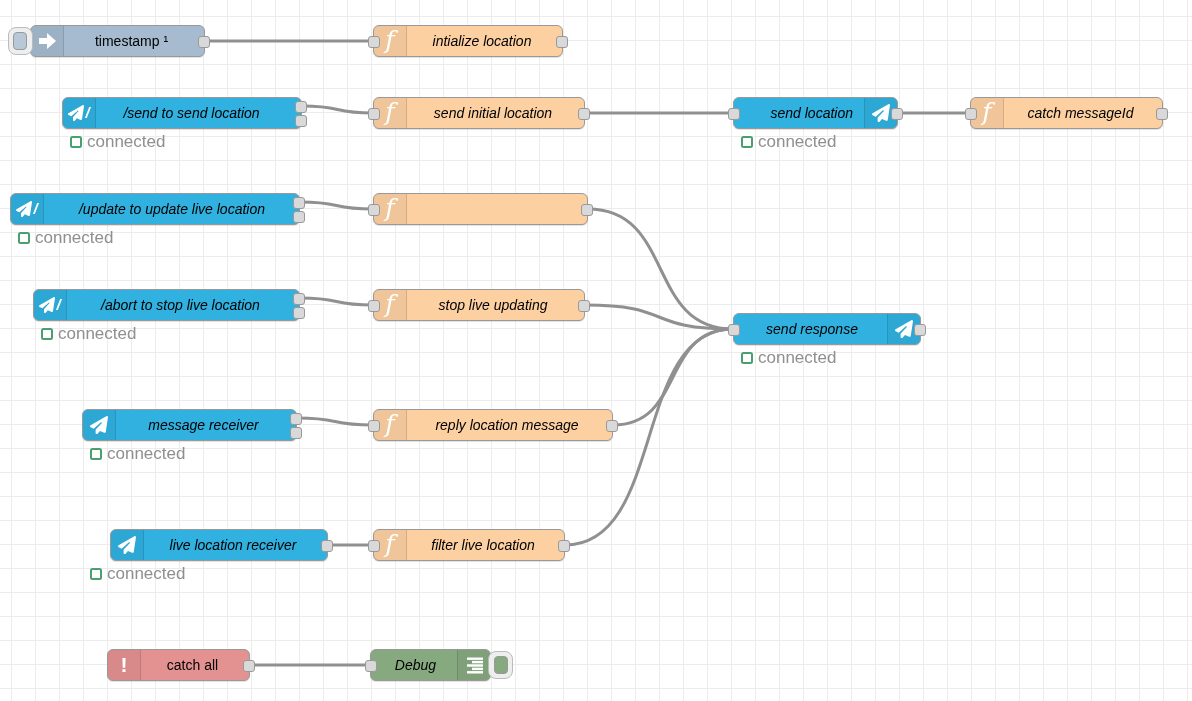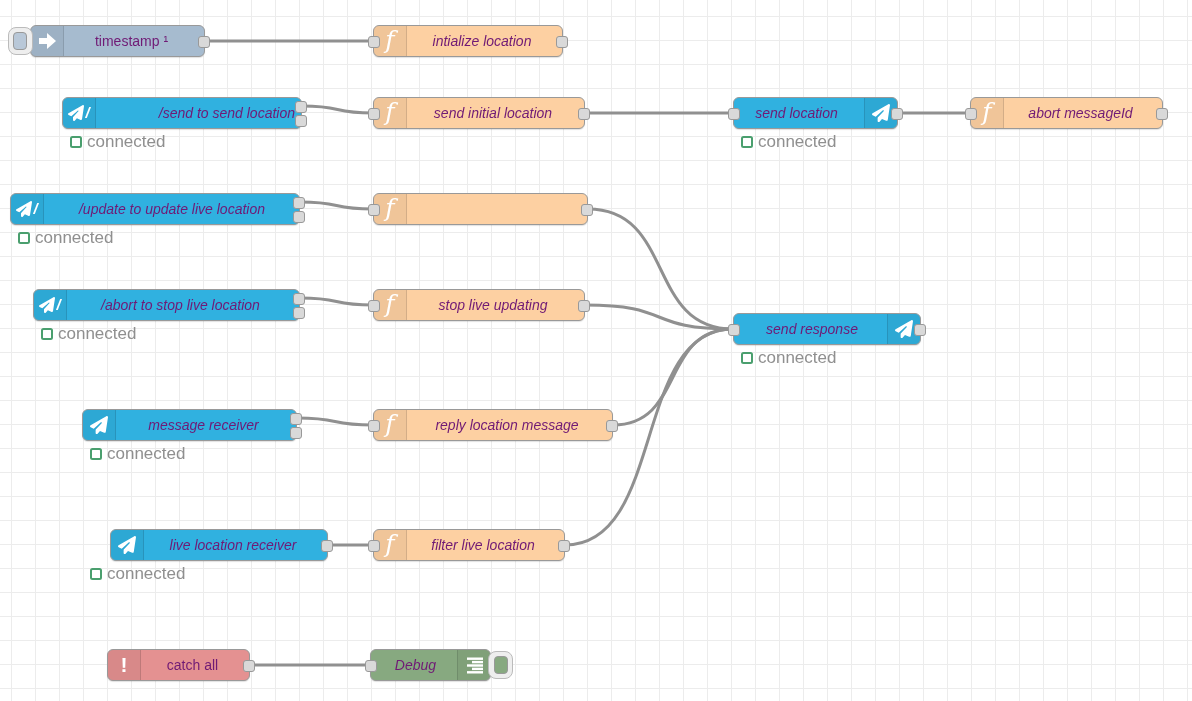--- a/index.html
+++ b/index.html
@@ -25,21 +25,21 @@
   .icon-band{
     position:absolute;top:0;bottom:0;width:32px;
     background:rgba(0,0,0,0.05);
     display:flex;align-items:center;justify-content:center;
     overflow:hidden;
   }
   .icon-band.left{left:0;border-right:1px solid rgba(0,0,0,0.12);border-radius:5px 0 0 5px;}
   .icon-band.right{right:0;border-left:1px solid rgba(0,0,0,0.12);border-radius:0 5px 5px 0;}
   .node-label{
     position:absolute;top:0;height:30px;line-height:30px;
-    font-size:14px;color:#701a75;white-space:nowrap;
+    font-size:14px;color:#000000;white-space:nowrap;
     text-align:center;overflow:hidden;
   }
   .node-label.it{font-style:italic;}
   .port{
     position:absolute;width:10px;height:10px;
     background:#d9d9d9;border:1px solid #999;border-radius:3px;
     z-index:3;
   }
   .status{
     position:absolute;display:flex;align-items:center;z-index:2;
@@ -111,21 +111,21 @@
       </div>
       <div class="node" style="left: 62px; top: 97px; width: 240px; background: rgb(48, 177, 224);">
         <div class="icon-band left">
           <span style="display:flex;align-items:center;">
             <svg width="16" height="16" viewBox="0 0 512 512">
               <path fill="#fff" d="M498.1 5.6c10.1 7 15.4 19.1 13.5 31.2l-64 416c-1.5 9.7-7.4 18.2-16 23s-18.9 5.4-28 1.6L284 427.7l-68.5 74.1c-8.9 9.7-22.9 12.9-35.2 8.1S160 493.2 160 480v-83.6c0-4 1.5-7.8 4.2-10.7L331.8 202.8c5.8-6.3 5.6-16-.4-22s-15.7-6.4-22-.7L106 360.8 17.7 316.6C7.1 311.3.3 300.7 0 288.9s5.9-22.8 16.1-28.7l448-256c10.7-6.1 23.9-5.5 34 1.4z"></path>
             </svg>
             <span class="slash-glyph">/</span>
           </span>
         </div>
-        <div class="node-label it" style="left: 25px; right: 6px; text-align: right;">/send to send location</div>
+        <div class="node-label it" style="left: 25px; right: 6px;">/send to send location</div>
         <div class="port" style="right: -6px; top: 3px;"></div>
         <div class="port" style="right: -6px; top: 17px;"></div>
       </div>
       <div class="status" style="left: 70px; top: 132px;">
         <span class="status-dot" style="border-color: rgb(74, 159, 110);"></span>
         <span class="status-label" style="color: rgb(143, 143, 143);">connected</span>
       </div>
       <div class="node" style="left: 373px; top: 97px; width: 212px; background: rgb(253, 208, 162);">
         <div class="icon-band left">
           <span class="f-glyph">f</span>
@@ -135,33 +135,33 @@
         <div class="port" style="right: -6px; top: 10px;"></div>
       </div>
       <div class="node" style="left: 733px; top: 97px; width: 165px; background: rgb(48, 177, 224);">
         <div class="icon-band right">
           <span style="display:flex;align-items:center;">
             <svg width="18" height="18" viewBox="0 0 512 512">
               <path fill="#fff" d="M498.1 5.6c10.1 7 15.4 19.1 13.5 31.2l-64 416c-1.5 9.7-7.4 18.2-16 23s-18.9 5.4-28 1.6L284 427.7l-68.5 74.1c-8.9 9.7-22.9 12.9-35.2 8.1S160 493.2 160 480v-83.6c0-4 1.5-7.8 4.2-10.7L331.8 202.8c5.8-6.3 5.6-16-.4-22s-15.7-6.4-22-.7L106 360.8 17.7 316.6C7.1 311.3.3 300.7 0 288.9s5.9-22.8 16.1-28.7l448-256c10.7-6.1 23.9-5.5 34 1.4z"></path>
             </svg>
           </span>
         </div>
-        <div class="node-label it" style="left: 6px; right: 44px;">send location</div>
+        <div class="node-label it" style="left: 6px; right: 44px; text-align: right;">send location</div>
         <div class="port" style="left: -6px; top: 10px;"></div>
         <div class="port" style="right: -6px; top: 10px;"></div>
       </div>
       <div class="status" style="left: 741px; top: 132px;">
         <span class="status-dot" style="border-color: rgb(74, 159, 110);"></span>
         <span class="status-label" style="color: rgb(143, 143, 143);">connected</span>
       </div>
       <div class="node" style="left: 970px; top: 97px; width: 193px; background: rgb(253, 208, 162);">
         <div class="icon-band left">
           <span class="f-glyph">f</span>
         </div>
-        <div class="node-label it" style="left: 34px; right: 6px;">abort messageId</div>
+        <div class="node-label it" style="left: 34px; right: 6px;">catch messageId</div>
         <div class="port" style="left: -6px; top: 10px;"></div>
         <div class="port" style="right: -6px; top: 10px;"></div>
       </div>
       <div class="node" style="left: 10px; top: 193px; width: 290px; background: rgb(48, 177, 224);">
         <div class="icon-band left">
           <span style="display:flex;align-items:center;">
             <svg width="16" height="16" viewBox="0 0 512 512">
               <path fill="#fff" d="M498.1 5.6c10.1 7 15.4 19.1 13.5 31.2l-64 416c-1.5 9.7-7.4 18.2-16 23s-18.9 5.4-28 1.6L284 427.7l-68.5 74.1c-8.9 9.7-22.9 12.9-35.2 8.1S160 493.2 160 480v-83.6c0-4 1.5-7.8 4.2-10.7L331.8 202.8c5.8-6.3 5.6-16-.4-22s-15.7-6.4-22-.7L106 360.8 17.7 316.6C7.1 311.3.3 300.7 0 288.9s5.9-22.8 16.1-28.7l448-256c10.7-6.1 23.9-5.5 34 1.4z"></path>
             </svg>
             <span class="slash-glyph">/</span>

